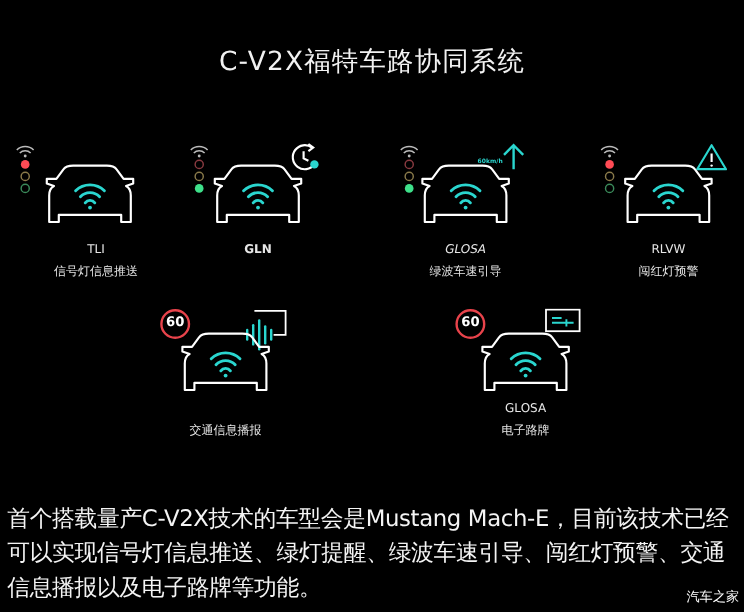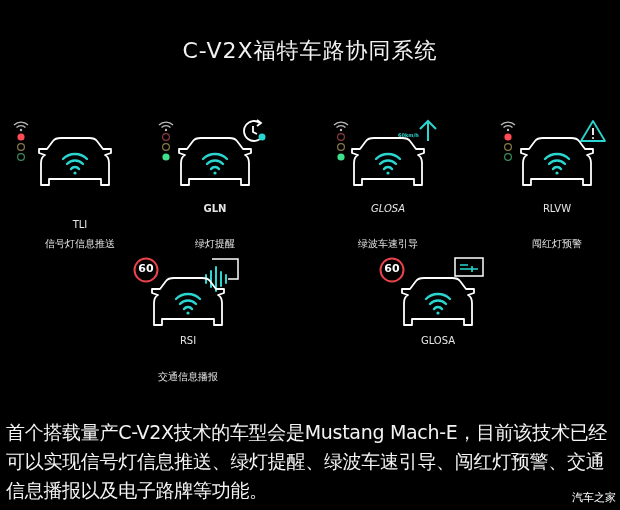--- a/index.html
+++ b/index.html
@@ -11,21 +11,21 @@
   .title {
     position: absolute; left: 0; top: 36px; width: 620px; text-align: center;
     font-size: 22px; letter-spacing: 1px; color: #f2f2f2;
   }
   .feature { position: absolute; width: 140px; height: 130px; }
   .feature svg { position: absolute; left: 0; top: 0; }
   .f-code {
     position: absolute; width: 140px; text-align: center; font-size: 10px; color: #e6e6e6;
   }
   .f-name {
-    position: absolute; width: 140px; text-align: center; font-size: 10px; color: #e6e6e6; margin-top: 18px;
+    position: absolute; width: 140px; text-align: center; font-size: 10px; color: #e6e6e6;
   }
   .caption {
     position: absolute; left: 6px; top: 418px; width: 612px;
     font-size: 19px; line-height: 29px; color: #f4f4f4; letter-spacing: -0.3px;
   }
   .watermark {
     position: absolute; right: 4px; bottom: 5px; font-size: 11px; color: #fff;
   }
 </style>
 </head>
@@ -44,21 +44,21 @@
   </svg>
   <svg width="80" height="60" style="left:25px; top:20px;">
     <path d="M14,50 L6,50 L6,28 Q6,22 10,20 L4,18 L4,14 L12,14 L18,6 Q20,3 26,3 L54,3 Q60,3 62,6 L68,14 L76,14 L76,18 L70,20 Q74,22 74,28 L74,50 L66,50 L66,44 L14,44 Z" stroke="#fff" stroke-width="1.8" fill="none" stroke-linejoin="round"></path>
     <g stroke="#2ad6cf" stroke-width="2.4" fill="none" stroke-linecap="round">
       <path d="M28,24 a17,17 0 0 1 24,0"></path>
       <path d="M32,29 a11,11 0 0 1 16,0"></path>
       <path d="M36,34 a5,5 0 0 1 8,0"></path>
     </g>
     <circle cx="40" cy="38" r="1.6" fill="#2ad6cf"></circle>
   </svg>
-  <div class="f-code" style="left:0; top:104px;">TLI</div>
+  <div class="f-code" style="left:0; top:88px;">TLI</div>
   <div class="f-name" style="left:0; top:104px;">信号灯信息推送</div>
 </div>
 
 <div class="feature" style="left:155px; top:115px;">
   <svg width="140" height="100">
     <path d="M4,10 a10,10 0 0 1 14,0" stroke="#bbb" stroke-width="1.3" fill="none"></path>
     <path d="M6.5,12.5 a6.5,6.5 0 0 1 9,0" stroke="#bbb" stroke-width="1.3" fill="none"></path>
     <circle cx="11" cy="15" r="1.2" fill="#bbb"></circle>
     <circle cx="11" cy="22" r="3.4" fill="none" stroke="#8a3a40" stroke-width="1.2"></circle>
     <circle cx="11" cy="32" r="3.4" fill="none" stroke="#8a7a4a" stroke-width="1.2"></circle>
@@ -73,21 +73,20 @@
   <svg width="80" height="60" style="left:20px; top:20px;">
     <path d="M14,50 L6,50 L6,28 Q6,22 10,20 L4,18 L4,14 L12,14 L18,6 Q20,3 26,3 L54,3 Q60,3 62,6 L68,14 L76,14 L76,18 L70,20 Q74,22 74,28 L74,50 L66,50 L66,44 L14,44 Z" stroke="#fff" stroke-width="1.8" fill="none" stroke-linejoin="round"></path>
     <g stroke="#2ad6cf" stroke-width="2.4" fill="none" stroke-linecap="round">
       <path d="M28,24 a17,17 0 0 1 24,0"></path>
       <path d="M32,29 a11,11 0 0 1 16,0"></path>
       <path d="M36,34 a5,5 0 0 1 8,0"></path>
     </g>
     <circle cx="40" cy="38" r="1.6" fill="#2ad6cf"></circle>
   </svg>
   <div class="f-code" style="left:-10px; top:88px;font-weight:bold;">GLN</div>
-  <div class="f-name" style="left:-10px; top:104px;">绿灯提醒</div>
 </div>
 
 <div class="feature" style="left:330px; top:115px;">
   <svg width="140" height="100">
     <path d="M4,10 a10,10 0 0 1 14,0" stroke="#bbb" stroke-width="1.3" fill="none"></path>
     <path d="M6.5,12.5 a6.5,6.5 0 0 1 9,0" stroke="#bbb" stroke-width="1.3" fill="none"></path>
     <circle cx="11" cy="15" r="1.2" fill="#bbb"></circle>
     <circle cx="11" cy="22" r="3.4" fill="none" stroke="#8a3a40" stroke-width="1.2"></circle>
     <circle cx="11" cy="32" r="3.4" fill="none" stroke="#8a7a4a" stroke-width="1.2"></circle>
     <circle cx="11" cy="42" r="3.6" fill="#3ee08a"></circle>
@@ -153,21 +152,20 @@
   </svg>
   <svg width="80" height="60" style="left:18px; top:20px;">
     <path d="M14,50 L6,50 L6,28 Q6,22 10,20 L4,18 L4,14 L12,14 L18,6 Q20,3 26,3 L54,3 Q60,3 62,6 L68,14 L76,14 L76,18 L70,20 Q74,22 74,28 L74,50 L66,50 L66,44 L14,44 Z" stroke="#fff" stroke-width="1.8" fill="none" stroke-linejoin="round"></path>
     <g stroke="#2ad6cf" stroke-width="2.4" fill="none" stroke-linecap="round">
       <path d="M28,24 a17,17 0 0 1 24,0"></path>
       <path d="M32,29 a11,11 0 0 1 16,0"></path>
       <path d="M36,34 a5,5 0 0 1 8,0"></path>
     </g>
     <circle cx="40" cy="38" r="1.6" fill="#2ad6cf"></circle>
   </svg>
-  <div class="f-code" style="left:-12px; top:80px;">RSI</div>
   <div class="f-name" style="left:-12px; top:97px;">交通信息播报</div>
 </div>
 
 <div class="feature" style="left:378px; top:255px;">
   <svg width="30" height="30" style="left:0px; top:1px;">
     <circle cx="14" cy="14" r="11.5" fill="#000" stroke="#e8434b" stroke-width="2"></circle>
   </svg>
   <div style="position:absolute; left:0px; top:7px; width:28px; text-align:center; font-size:11px; font-weight:bold; color:#fff;">60</div>
   <svg width="34" height="22" style="left:76px; top:2px;">
     <rect x="1" y="1" width="28" height="18" fill="none" stroke="#fff" stroke-width="1.5"></rect>
@@ -176,16 +174,17 @@
   <svg width="80" height="60" style="left:20px; top:20px;">
     <path d="M14,50 L6,50 L6,28 Q6,22 10,20 L4,18 L4,14 L12,14 L18,6 Q20,3 26,3 L54,3 Q60,3 62,6 L68,14 L76,14 L76,18 L70,20 Q74,22 74,28 L74,50 L66,50 L66,44 L14,44 Z" stroke="#fff" stroke-width="1.8" fill="none" stroke-linejoin="round"></path>
     <g stroke="#2ad6cf" stroke-width="2.4" fill="none" stroke-linecap="round">
       <path d="M28,24 a17,17 0 0 1 24,0"></path>
       <path d="M32,29 a11,11 0 0 1 16,0"></path>
       <path d="M36,34 a5,5 0 0 1 8,0"></path>
     </g>
     <circle cx="40" cy="38" r="1.6" fill="#2ad6cf"></circle>
   </svg>
   <div class="f-code" style="left:-10px; top:80px;">GLOSA</div>
+  <div class="f-name" style="left:-10px; top:97px;">电子路牌</div>
 </div>
 
 <div class="caption">首个搭载量产C-V2X技术的车型会是Mustang Mach-E，目前该技术已经可以实现信号灯信息推送、绿灯提醒、绿波车速引导、闯红灯预警、交通信息播报以及电子路牌等功能。</div>
 <div class="watermark">汽车之家</div>
 
 </body></html>

